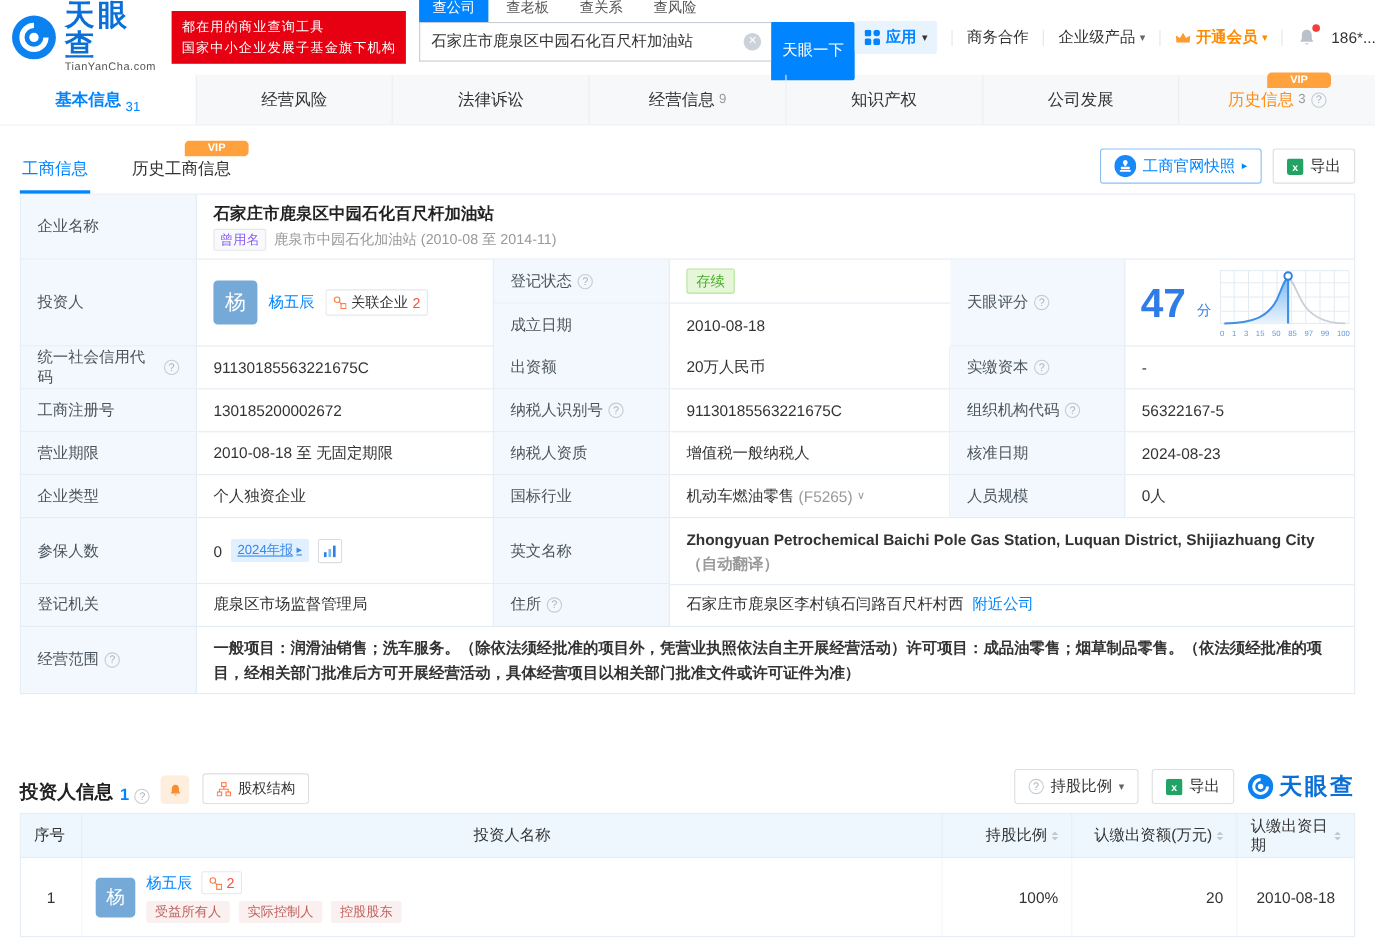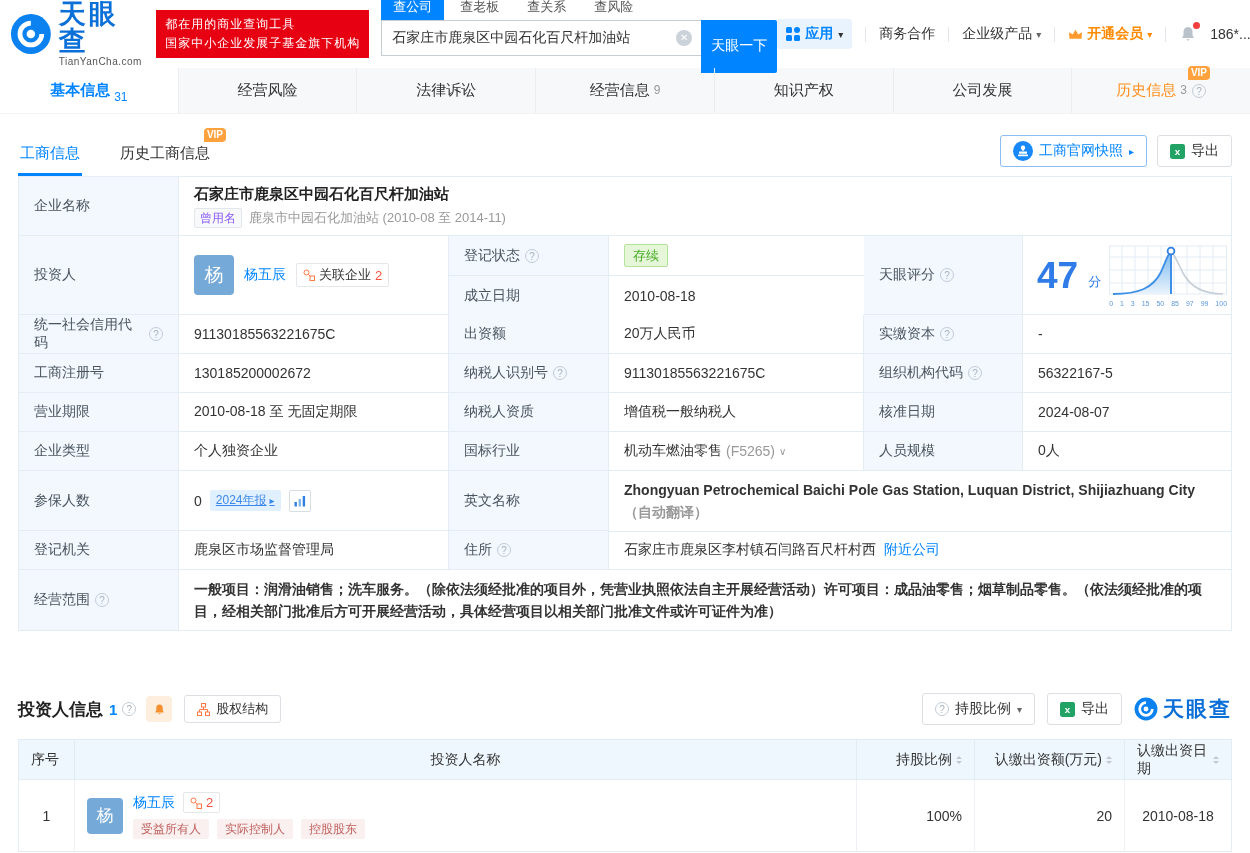--- a/index.html
+++ b/index.html
@@ -46,21 +46,21 @@
   
   .tabs{height:46px;display:flex;background:#f7f8fa;border-bottom:1px solid #f1f2f4;}
   .tab{flex:1;display:flex;align-items:center;justify-content:center;font-size:15px;color:#333;
        cursor:pointer;border-left:1px solid #ededef;position:relative;}
   .tab:first-child{border-left:none;}
   .tab .cnt{font-size:12px;color:#999;margin-left:4px;margin-top:-2px;}
   .tab.active{background:#fff;color:var(--blue);font-weight:bold;border-left:none;}
   .tab.active .cnt{color:var(--blue);font-weight:normal;margin-top:12px;}
   .tab.history{color:#ff8d1a;}
   .tab-inner{position:relative;display:flex;align-items:center;}
-  .vip-badge{background:#ffa23e;color:#fff;font-size:10px;font-weight:bold;padding:1px 3px;
+  .vip-badge{background:#ffa23e;color:#fff;font-size:10px;font-weight:bold;padding:1px 21px;
              border-radius:4px 4px 4px 0;line-height:12px;}
   .tab .vip-badge{position:absolute;top:-15px;right:-4px;}
 
   
   .subnav{height:62px;display:flex;align-items:flex-end;padding:0 18px;}
   .subtab{font-size:15px;color:#333;padding:0 2px 13px;margin-right:36px;cursor:pointer;position:relative;}
   .subtab.active{color:var(--blue);border-bottom:3px solid var(--blue);padding-bottom:10px;}
   .subtab .vip-badge{position:absolute;top:-16px;right:-14px;}
   .subnav-right{margin-left:auto;display:flex;gap:10px;margin-bottom:9px;}
   .btn{height:32px;display:inline-flex;align-items:center;gap:6px;padding:0 12px;background:#fff;
@@ -108,21 +108,21 @@
   .caret-dn{color:#999;font-size:10px;margin-left:4px;cursor:pointer;}
   .report-badge{background:#e1f0fe;color:#3a87e8;font-size:12px;padding:2px 6px;border-radius:2px;
                 margin-left:8px;cursor:pointer;display:inline-flex;align-items:center;gap:3px;text-decoration:underline;}
   .chart-btn{width:22px;height:22px;border:1px solid #d8dde2;border-radius:2px;margin-left:8px;
              display:inline-flex;align-items:center;justify-content:center;cursor:pointer;background:#fff;}
   .en-note{color:#999;}
   .wrapv{display:block;padding:8px 15px;line-height:22px;align-self:center;font-weight:bold;}
   .scope-text{line-height:22px;}
 
   
-  .inv-head{margin:56px 18px 0;display:flex;align-items:center;height:44px;}
+  .inv-head{margin:56px 18px 0;display:flex;align-items:flex-end;height:44px;}
   .inv-title{font-size:17px;font-weight:bold;color:#222;}
   .inv-count{color:var(--blue);font-weight:bold;font-size:15px;margin-left:6px;}
   .bell-btn{width:26px;height:26px;background:#fdeedd;border-radius:4px;display:flex;align-items:center;
             justify-content:center;margin-left:10px;cursor:pointer;}
   .equity-btn{margin-left:12px;height:28px;font-size:13px;}
   .inv-right{margin-left:auto;display:flex;align-items:center;gap:12px;}
   .wm-logo{display:flex;align-items:center;gap:5px;}
   .wm-logo .t{font-size:21px;font-weight:bold;color:#0b6fd8;letter-spacing:2px;}
 
   .inv-table{margin:8px 18px 0;border:1px solid var(--bd);display:grid;
@@ -391,21 +391,21 @@
       <span>组织机构代码</span>
         <span class="help"></span>
     </div>
     <div class="cell lastc">56322167-5</div>
 
     <div class="cell lblc">营业期限</div>
     <div class="cell">2010-08-18 至 无固定期限</div>
     <div class="cell lblc">纳税人资质</div>
     <div class="cell">增值税一般纳税人</div>
     <div class="cell lblc">核准日期</div>
-    <div class="cell lastc">2024-08-07</div>
+    <div class="cell lastc">2024-08-23</div>
 
     <div class="cell lblc">企业类型</div>
     <div class="cell">个人独资企业</div>
     <div class="cell lblc">国标行业</div>
     <div class="cell">
       <span>机动车燃油零售</span>
       <span class="code-gray">(F5265)</span>
       <span class="caret-dn">∨</span>
     </div>
     <div class="cell lblc">人员规模</div>

